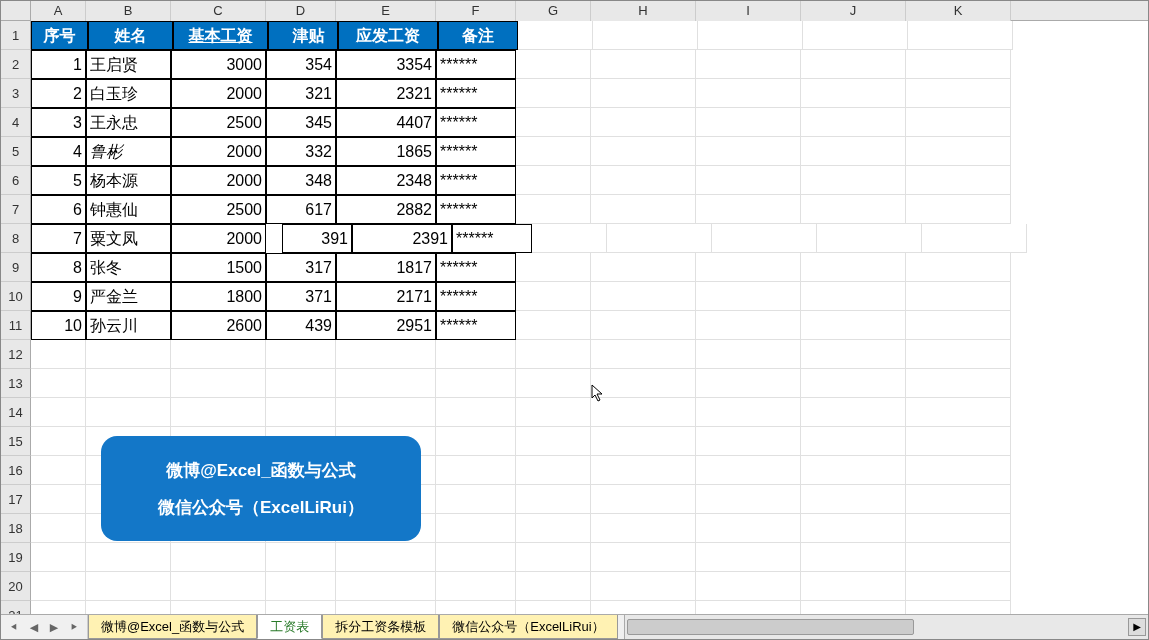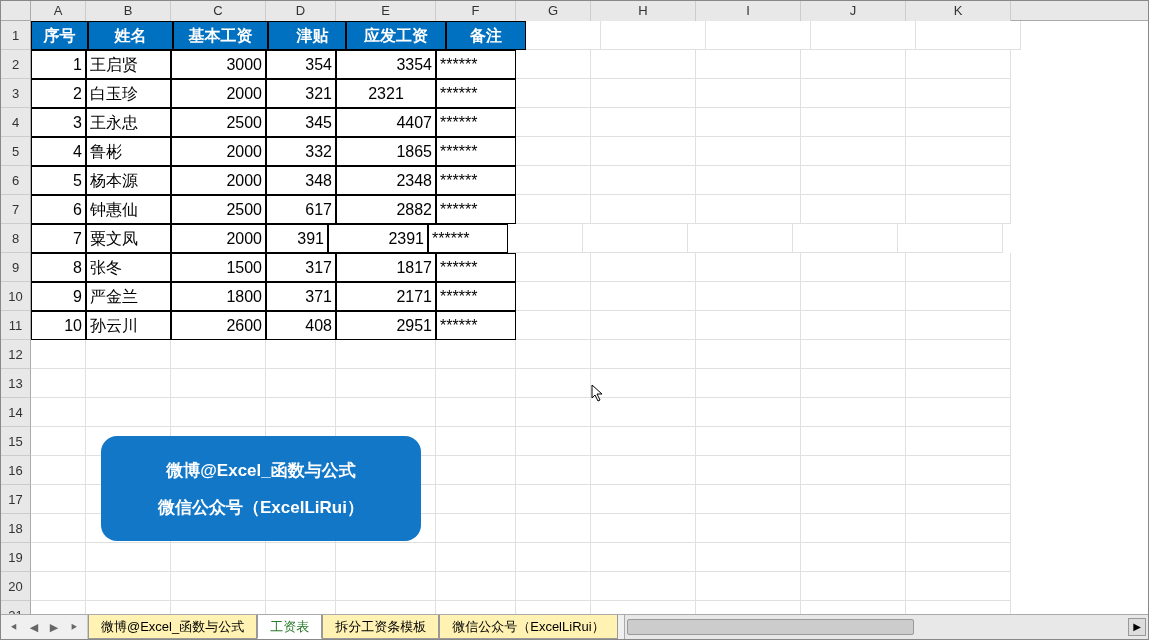--- a/index.html
+++ b/index.html
@@ -276,22 +276,22 @@
       <div class="row-header">18</div>
       <div class="row-header">19</div>
       <div class="row-header">20</div>
       <div class="row-header">21</div>
     </div>
 
   <div class="cells" id="cells">
       <div class="cell-row">
         <div class="cell col-A table-header" style="width: 57px;">序号</div>
         <div class="cell col-B table-header" style="width: 85px;">姓名</div>
-        <div class="cell col-C table-header" style="width: 95px;">基本工资</div>
-        <div class="cell col-D table-header" style="width: 78px; padding-left: 14px;">津贴</div>
+        <div class="cell col-C table-header" style="width: 95px; text-decoration: underline;">基本工资</div>
+        <div class="cell col-D table-header" style="width: 70px; padding-left: 14px;">津贴</div>
         <div class="cell col-E table-header" style="width: 100px;">应发工资</div>
         <div class="cell col-F table-header" style="width: 80px;">备注</div>
         <div class="cell col-G" style="width: 75px;"></div>
         <div class="cell col-H" style="width: 105px;"></div>
         <div class="cell col-I" style="width: 105px;"></div>
         <div class="cell col-J" style="width: 105px;"></div>
         <div class="cell col-K" style="width: 105px;"></div>
       </div>
       <div class="cell-row">
         <div class="cell col-A table-cell align-right" style="width: 55px;">1</div>
@@ -304,21 +304,21 @@
         <div class="cell col-H" style="width: 105px;"></div>
         <div class="cell col-I" style="width: 105px;"></div>
         <div class="cell col-J" style="width: 105px;"></div>
         <div class="cell col-K" style="width: 105px;"></div>
       </div>
       <div class="cell-row">
         <div class="cell col-A table-cell align-right" style="width: 55px;">2</div>
         <div class="cell col-B table-cell align-left" style="width: 85px;">白玉珍</div>
         <div class="cell col-C table-cell align-right" style="width: 95px;">2000</div>
         <div class="cell col-D table-cell align-right" style="width: 70px;">321</div>
-        <div class="cell col-E table-cell align-right" style="width: 100px; text-align: center;">2321</div>
+        <div class="cell col-E table-cell align-right" style="width: 100px;">2321</div>
         <div class="cell col-F table-cell align-left" style="width: 80px;">******</div>
         <div class="cell col-G" style="width: 75px;"></div>
         <div class="cell col-H" style="width: 105px;"></div>
         <div class="cell col-I" style="width: 105px;"></div>
         <div class="cell col-J" style="width: 105px;"></div>
         <div class="cell col-K" style="width: 105px;"></div>
       </div>
       <div class="cell-row">
         <div class="cell col-A table-cell align-right" style="width: 55px;">3</div>
         <div class="cell col-B table-cell align-left" style="width: 85px;">王永忠</div>
@@ -327,21 +327,21 @@
         <div class="cell col-E table-cell align-right" style="width: 100px;">4407</div>
         <div class="cell col-F table-cell align-left" style="width: 80px;">******</div>
         <div class="cell col-G" style="width: 75px;"></div>
         <div class="cell col-H" style="width: 105px;"></div>
         <div class="cell col-I" style="width: 105px;"></div>
         <div class="cell col-J" style="width: 105px;"></div>
         <div class="cell col-K" style="width: 105px;"></div>
       </div>
       <div class="cell-row">
         <div class="cell col-A table-cell align-right" style="width: 55px;">4</div>
-        <div class="cell col-B table-cell align-left" style="width: 85px;">鲁彬</div>
+        <div class="cell col-B table-cell align-left" style="width: 85px; font-style: italic;">鲁彬</div>
         <div class="cell col-C table-cell align-right" style="width: 95px;">2000</div>
         <div class="cell col-D table-cell align-right" style="width: 70px;">332</div>
         <div class="cell col-E table-cell align-right" style="width: 100px;">1865</div>
         <div class="cell col-F table-cell align-left" style="width: 80px;">******</div>
         <div class="cell col-G" style="width: 75px;"></div>
         <div class="cell col-H" style="width: 105px;"></div>
         <div class="cell col-I" style="width: 105px;"></div>
         <div class="cell col-J" style="width: 105px;"></div>
         <div class="cell col-K" style="width: 105px;"></div>
       </div>
@@ -368,21 +368,21 @@
         <div class="cell col-G" style="width: 75px;"></div>
         <div class="cell col-H" style="width: 105px;"></div>
         <div class="cell col-I" style="width: 105px;"></div>
         <div class="cell col-J" style="width: 105px;"></div>
         <div class="cell col-K" style="width: 105px;"></div>
       </div>
       <div class="cell-row">
         <div class="cell col-A table-cell align-right" style="width: 55px;">7</div>
         <div class="cell col-B table-cell align-left" style="width: 85px;">粟文凤</div>
         <div class="cell col-C table-cell align-right" style="width: 95px;">2000</div>
-        <div class="cell col-D table-cell align-right" style="width: 62px;">391</div>
+        <div class="cell col-D table-cell align-right" style="width: 70px; margin-left: 16px;">391</div>
         <div class="cell col-E table-cell align-right" style="width: 100px;">2391</div>
         <div class="cell col-F table-cell align-left" style="width: 80px;">******</div>
         <div class="cell col-G" style="width: 75px;"></div>
         <div class="cell col-H" style="width: 105px;"></div>
         <div class="cell col-I" style="width: 105px;"></div>
         <div class="cell col-J" style="width: 105px;"></div>
         <div class="cell col-K" style="width: 105px;"></div>
       </div>
       <div class="cell-row">
         <div class="cell col-A table-cell align-right" style="width: 55px;">8</div>
@@ -407,21 +407,21 @@
         <div class="cell col-G" style="width: 75px;"></div>
         <div class="cell col-H" style="width: 105px;"></div>
         <div class="cell col-I" style="width: 105px;"></div>
         <div class="cell col-J" style="width: 105px;"></div>
         <div class="cell col-K" style="width: 105px;"></div>
       </div>
       <div class="cell-row">
         <div class="cell col-A table-cell align-right" style="width: 55px;">10</div>
         <div class="cell col-B table-cell align-left" style="width: 85px;">孙云川</div>
         <div class="cell col-C table-cell align-right" style="width: 95px;">2600</div>
-        <div class="cell col-D table-cell align-right" style="width: 70px;">408</div>
+        <div class="cell col-D table-cell align-right" style="width: 70px;">439</div>
         <div class="cell col-E table-cell align-right" style="width: 100px;">2951</div>
         <div class="cell col-F table-cell align-left" style="width: 80px;">******</div>
         <div class="cell col-G" style="width: 75px;"></div>
         <div class="cell col-H" style="width: 105px;"></div>
         <div class="cell col-I" style="width: 105px;"></div>
         <div class="cell col-J" style="width: 105px;"></div>
         <div class="cell col-K" style="width: 105px;"></div>
       </div>
       <div class="cell-row">
         <div class="cell col-A" style="width: 55px;"></div>

